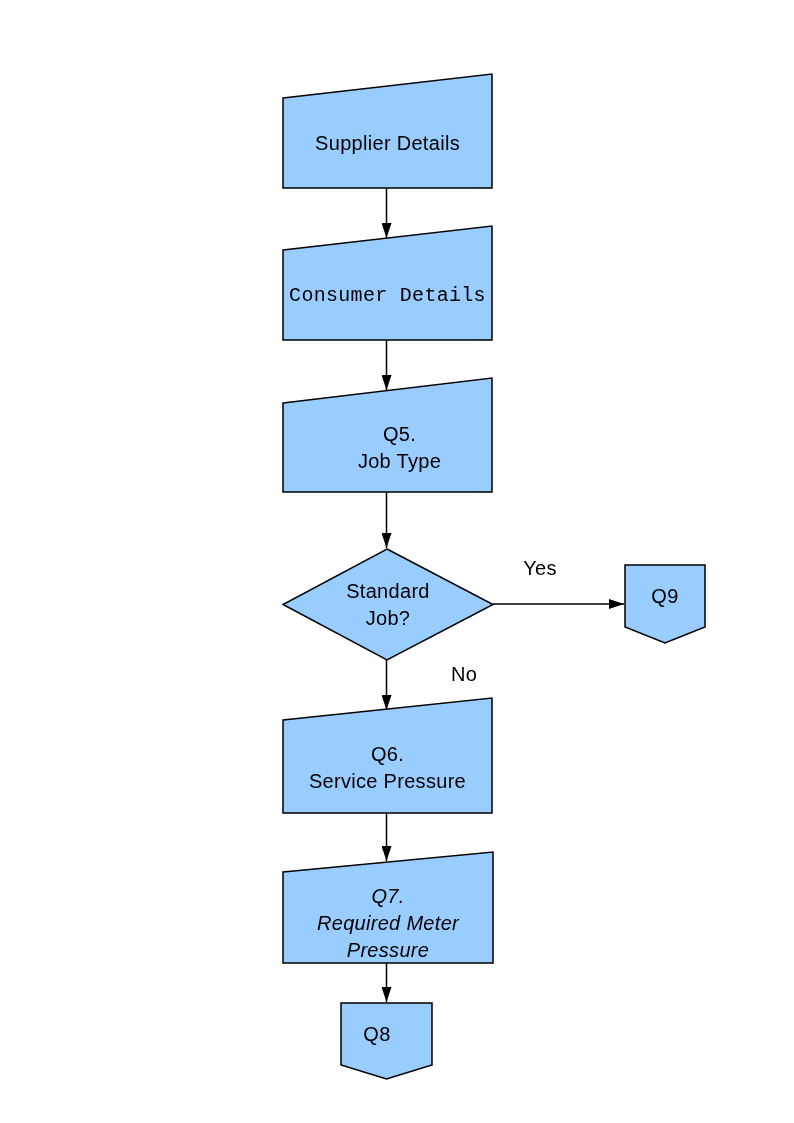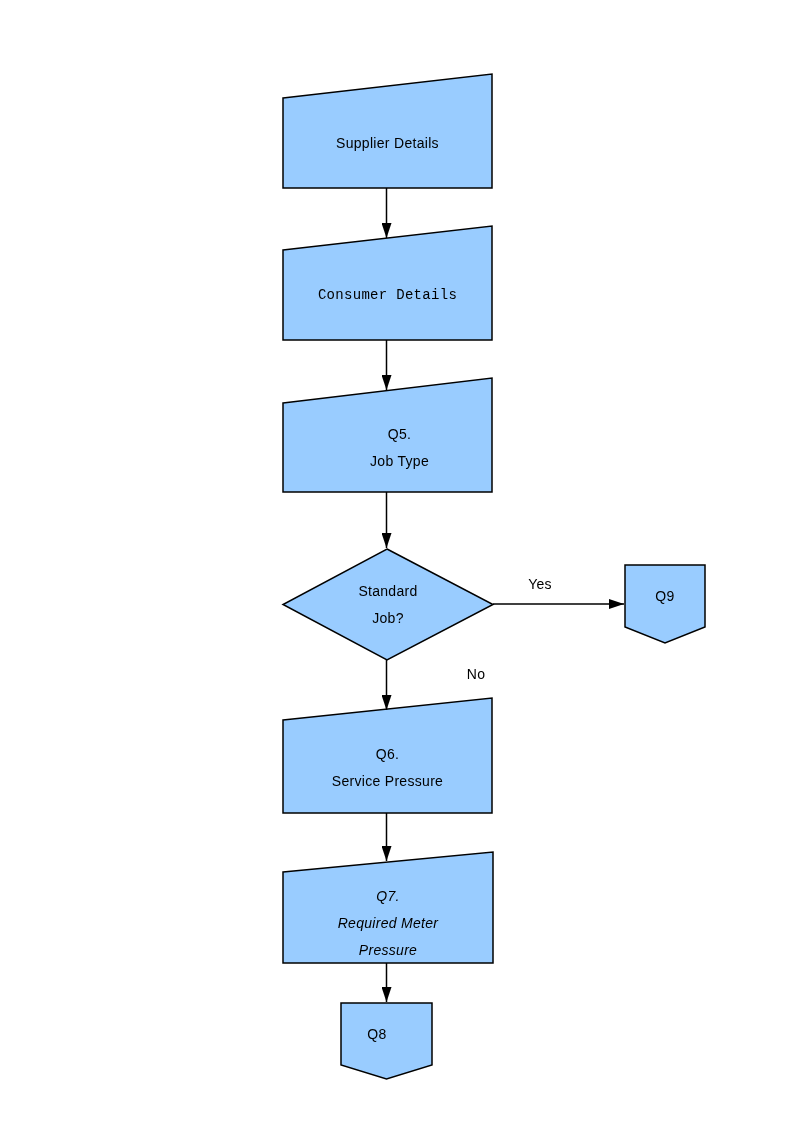--- a/index.html
+++ b/index.html
@@ -31,21 +31,21 @@
     stroke-width: 1.5;
     fill: none;
   }
   .lbl {
     position: absolute;
     display: flex;
     align-items: center;
     justify-content: center;
     text-align: center;
     white-space: pre-line;
-    font-size: 14px;
+    font-size: 20px;
     line-height: 27px;
     letter-spacing: 0.3px;
   }
 </style>
 </head>
 <body>
 
 <div class="page">
 
   <svg class="canvas" width="794" height="1123" viewBox="0 0 794 1123">
@@ -87,17 +87,17 @@
 
   <div class="lbl" style="left:283px; top:722px; width:209px; height:91px;">Q6.
 Service Pressure</div>
 
   <div class="lbl" style="left:283px; top:879px; width:210px; height:88px;font-style:italic;">Q7.
 Required Meter
 Pressure</div>
 
   <div class="lbl" style="left:341px; top:1003px; width:72px; height:62px;">Q8</div>
 
-  <div class="lbl" style="left:505px; top:568px; width:70px; height:32px;">Yes</div>
+  <div class="lbl" style="left:505px; top:552px; width:70px; height:32px;">Yes</div>
 
-  <div class="lbl" style="left:405px; top:661px; width:50px; height:26px;padding-left:46px;">No</div>
+  <div class="lbl" style="left:393px; top:661px; width:50px; height:26px;padding-left:46px;">No</div>
 
 </div>
 
 </body></html>

